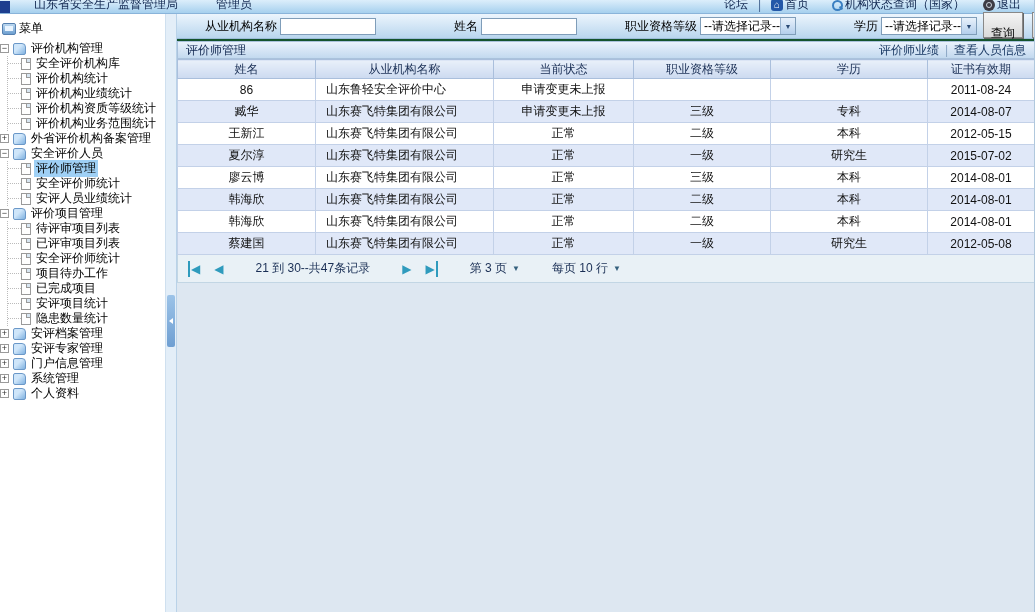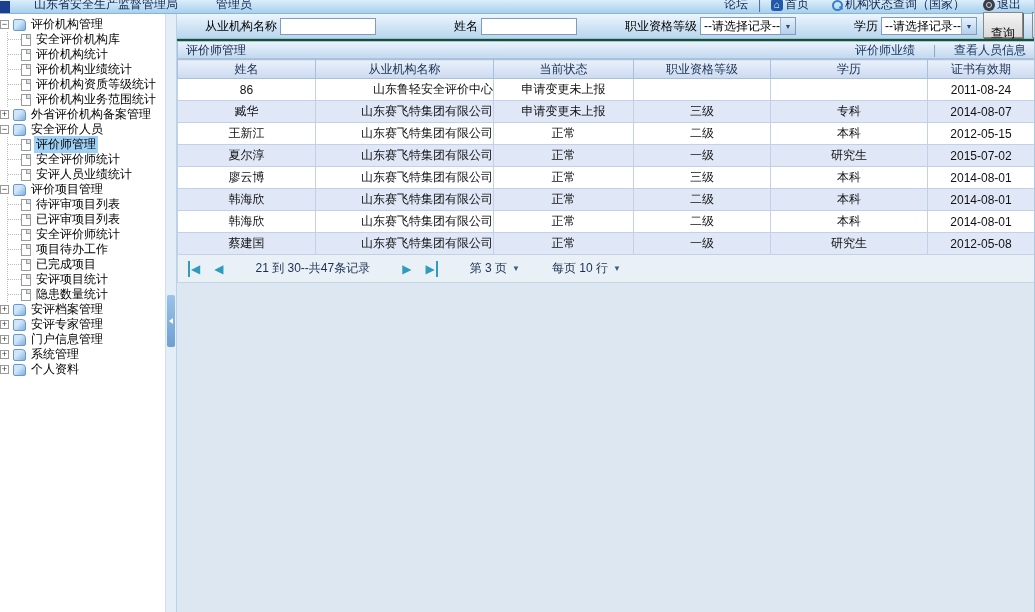--- a/index.html
+++ b/index.html
@@ -70,31 +70,31 @@
     background:#d8e6f2; border-left:1px solid #9a9a9a; border-bottom:1px solid #9a9a9a; }
   .tree-label { padding:0 2px; cursor:pointer; }
   .tree-label.selected { background:#9fd0f5; }
   .tree-children { border-left:1px dotted #bbb; margin-left:7px;font-family:Liberation Mono, monospace; }
 
   
   .panel { margin-top:2px; }
   .panel-head { height:18px; background:linear-gradient(#eaf2fc,#c3d9ef); border:1px solid #aac2dc;
     display:flex; align-items:center; padding:0 8px; }
   .panel-title { color:#10264f; }
-  .panel-links { margin-left:auto; display:flex; align-items:center; gap:18px;text-align:right; }
+  .panel-links { margin-left:auto; display:flex; align-items:center; gap:6px;text-align:right; }
   .panel-link { color:#13335e; cursor:pointer; }
   .pl-sep { color:#8aa6c4; }
 
   table.grid { width:100%; border-collapse:collapse; table-layout:fixed; background:#fff;
     border-right:1px solid #9db4d2; }
   .grid th { height:19px; background:linear-gradient(#e9f0fa,#ccdaf0); border:1px solid #aabfdc;
     font-weight:normal; color:#1a2f55; }
   .grid td { height:22px; border:1px solid #c3d1e8; text-align:center; color:#111;
     overflow:hidden; white-space:nowrap; }
-  .grid td.cell-org { text-align:right; padding-left:10px; }
+  .grid td.cell-org { text-align:left; padding-left:10px; }
   .grid tbody tr:nth-child(even) td { background:#e0e8f8; }
   .grid tbody tr:nth-child(odd) td { background:#ffffff; }
 
   
   .pager { height:28px; background:#e9f1f6; border:1px solid #c2d6e4; border-top:none;
     display:flex; align-items:center; gap:10px; padding-left:10px; }
   .pg-btn { color:#2f9bbd; font-size:12px; cursor:pointer; line-height:1; padding:2px; }
   .pg-first { border-left:2px solid #2f9bbd; padding-left:1px; }
   .pg-last { border-right:2px solid #2f9bbd; padding-right:1px; }
   .pg-info { margin:0 20px; color:#1a2f55; }
@@ -127,20 +127,24 @@
     <span class="tb-link">
       <span class="exit-ico"></span>
       <span>退出</span>
     </span>
   </div>
 </div>
 
 <div class="layout">
 
   <div class="sidebar">
+    <div class="menu-head">
+      <span class="pc-ico"></span>
+      <span>菜单</span>
+    </div>
     <div class="tree" id="tree">
         <div class="tree-row">
           <span class="expander">−</span>
           <span class="icon-folder"></span>
           <span class="tree-label">评价机构管理</span>
         </div>
         <div class="tree-children">
           <div class="tree-row">
             <span class="exp-space"></span>
             <span class="icon-doc"></span>

